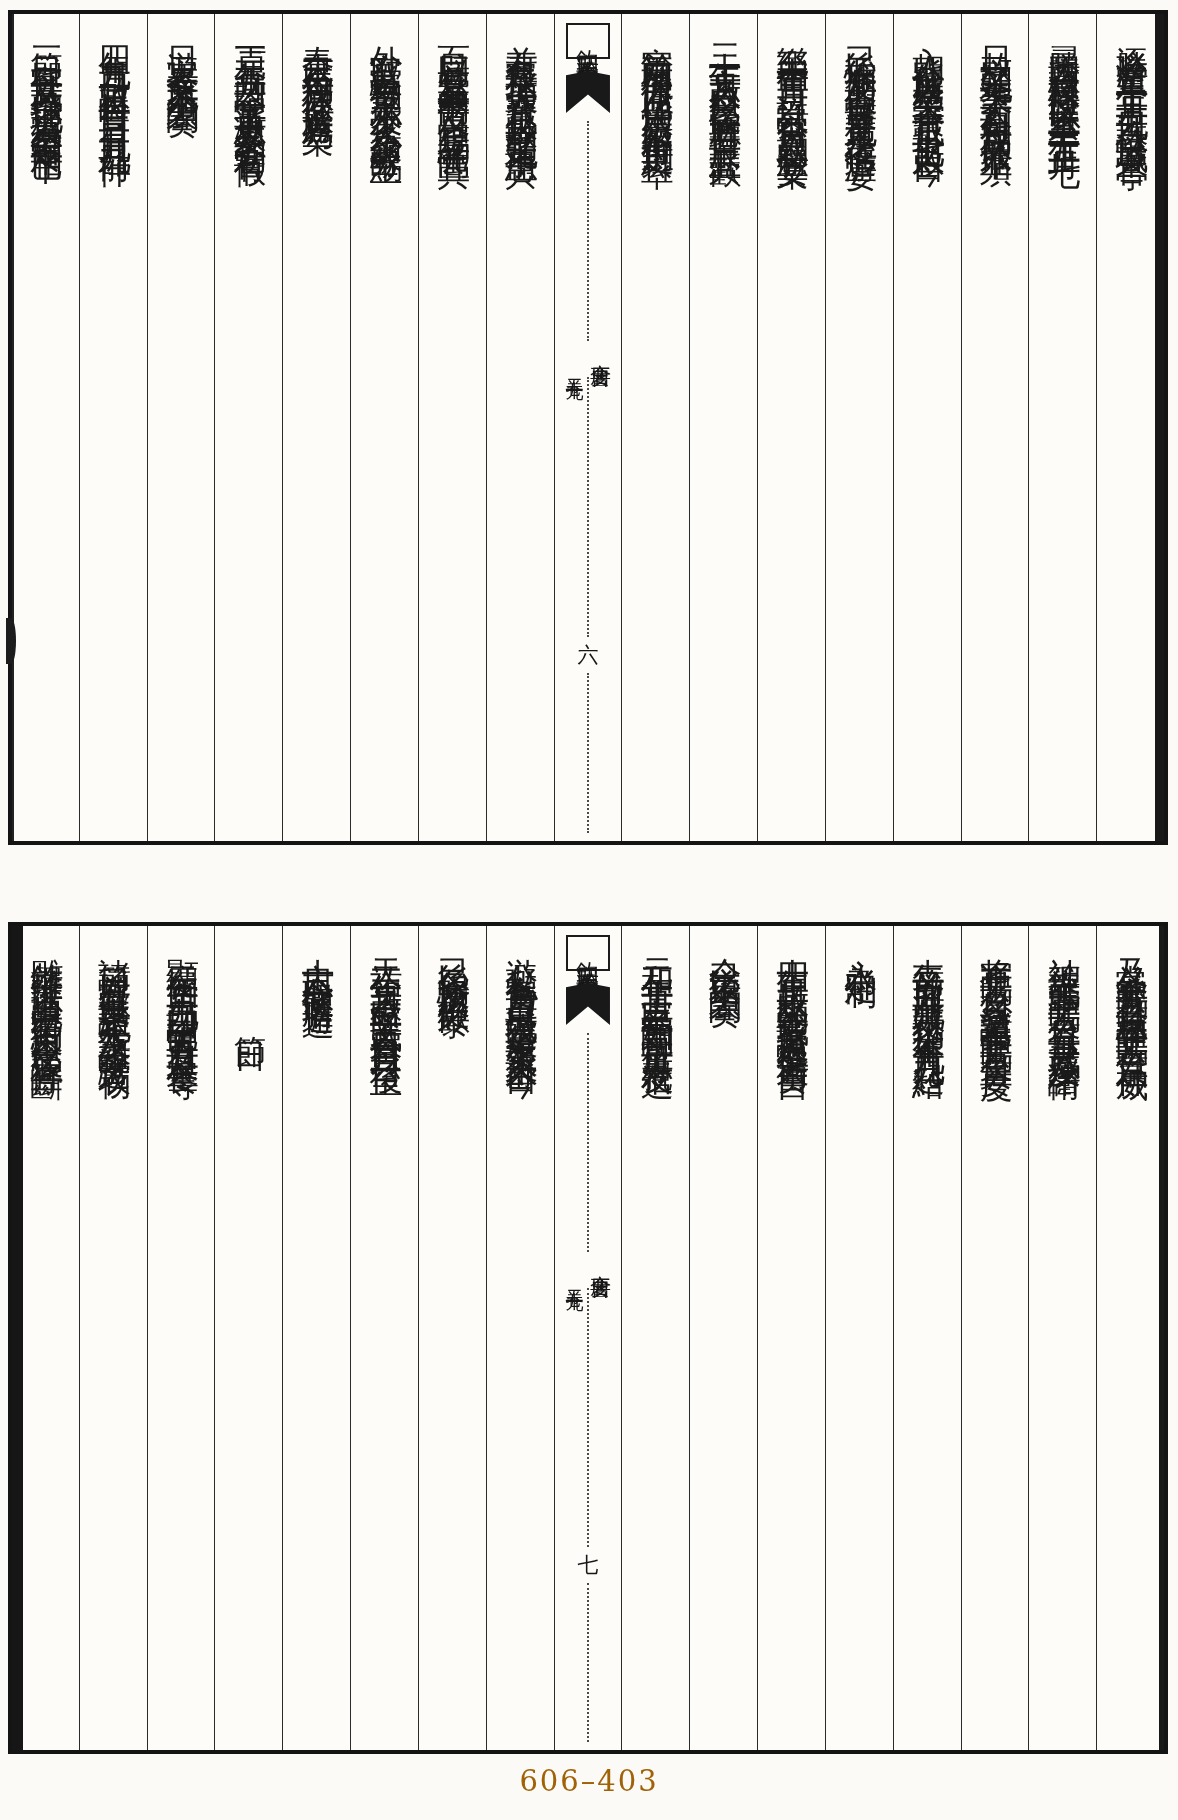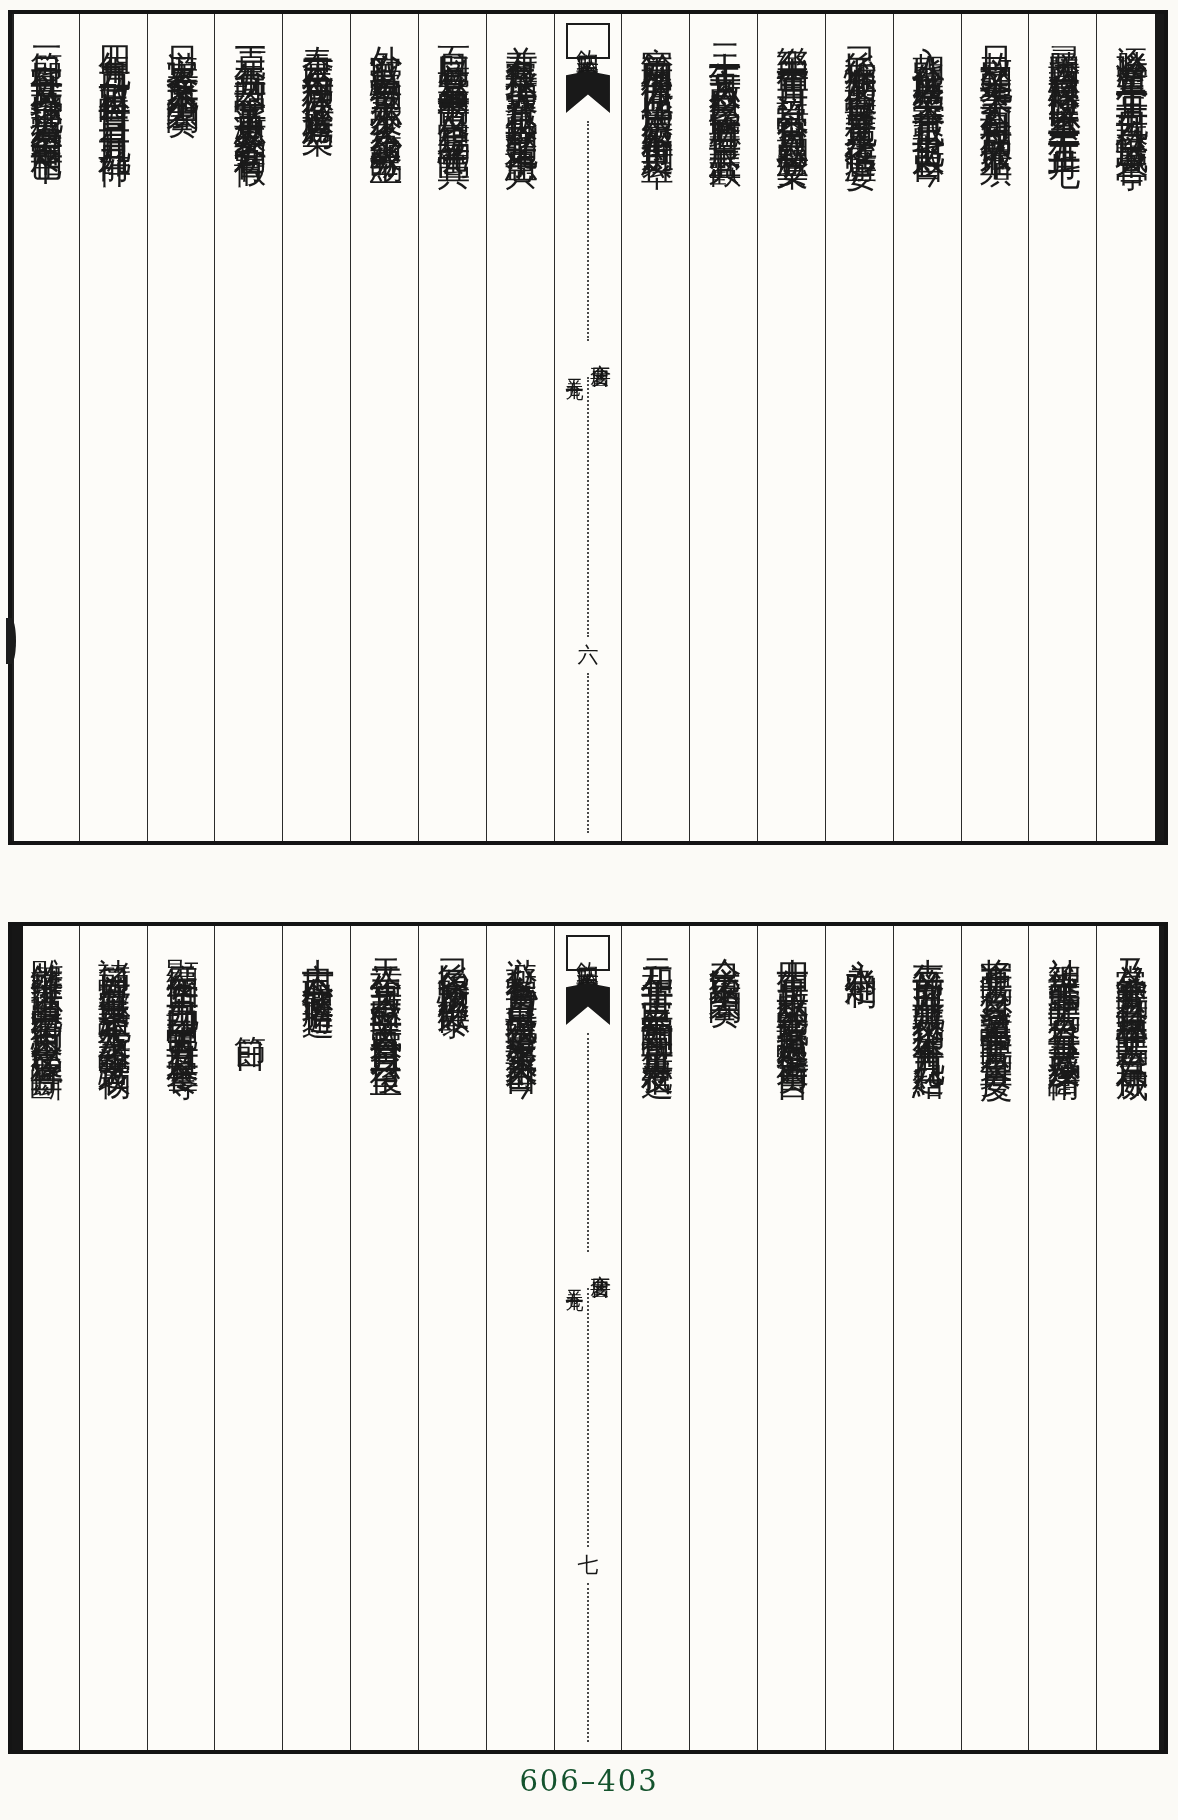--- a/index.html
+++ b/index.html
@@ -61,21 +61,21 @@
     writing-mode:vertical-rl;text-orientation:upright;
     font-size:21px;letter-spacing:2px;line-height:24px;white-space:nowrap;
   }
   .chapter{
     writing-mode:vertical-rl;text-orientation:upright;
     font-size:18px;letter-spacing:1px;line-height:22px;margin-top:18px;white-space:nowrap;
   }
   .folio{font-size:21px;line-height:24px;}
   .footer{
     position:absolute;top:1764px;left:0;width:100%;
-    text-align:center;font-size:29px;letter-spacing:2px;color:#14532d;
+    text-align:center;font-size:29px;letter-spacing:2px;color:#a16207;
   }
   .smudge{
     position:absolute;left:6px;top:618px;width:10px;height:46px;
     background:#1c1c1c;border-radius:0 60% 60% 0;
   }
 </style>
 </head>
 <body>
 
 <div class="block" id="block-0">

